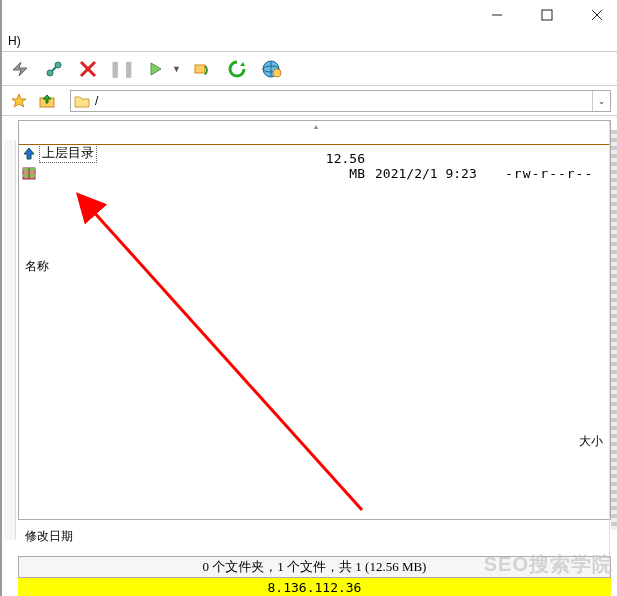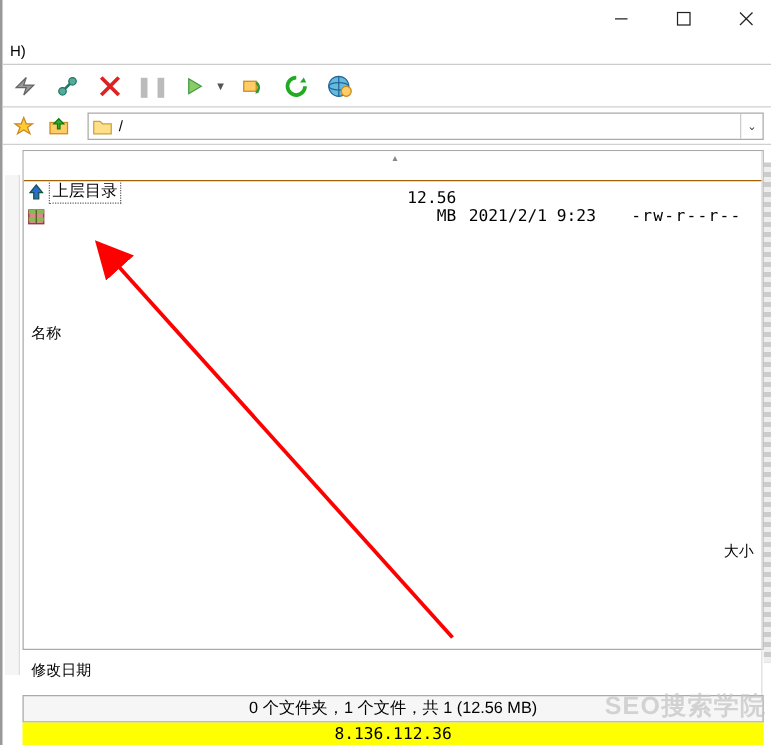--- a/index.html
+++ b/index.html
@@ -26,21 +26,21 @@
 .colheader .c-attr { flex: 1; }
 .colheader .sortind { position: absolute; left: 50%; top: 1px; font-size: 8px; color: #888; }
 .filelist { flex: 1; font-family: SimSun, monospace; font-size: 13px; overflow: auto; }
 .row { display: flex; align-items: flex-end; height: 18px; padding-left: 2px; }
 .row.parent .label { border: 1px dotted #666; padding: 0 2px; }
 .row .fico { width: 16px; height: 16px; margin-right: 2px; display: flex; align-items: center; justify-content: center; }
 .row .c-name { flex: 0 0 288px; display: flex; align-items: center; }
 .row .c-size { flex: 0 0 60px; text-align: right; padding-right: 4px; }
 .row .c-date { flex: 0 0 130px; padding-left: 6px; }
 .row .c-attr { flex: 1; padding-left: 6px; font-family: monospace; letter-spacing: 1px; }
-.statusbar { position: absolute; bottom: 18px; left: 16px; right: 6px; height: 22px; border: 1px solid #aaa; background: #f6f6f6; display: flex; justify-content: center; font-size: 13px; font-family: Liberation Sans, sans-serif; }
+.statusbar { position: absolute; bottom: 18px; left: 16px; right: 6px; height: 22px; border: 1px solid #aaa; background: #f6f6f6; display: flex; align-items: center; justify-content: center; font-size: 13px; font-family: Liberation Serif, serif; }
 .ipbar { position: absolute; bottom: 0; left: 16px; right: 6px; height: 18px; background: #ffff00; display: flex; align-items: center; justify-content: center; font-size: 13px; font-family: SimSun, monospace; color: #000000; }
 .watermark { position: absolute; right: 4px; bottom: 18px; font-size: 20px; font-weight: bold; color: #c4c4c4; letter-spacing: 1px; pointer-events: none; opacity: .7; }
 .arrow-annot { position: absolute; left: 60px; top: 190px; pointer-events: none; }
 .rightedge { position: absolute; right: 0; top: 130px; width: 6px; height: 400px; background: repeating-linear-gradient(#ccc, #ccc 4px, #eee 4px, #eee 8px); }
 .leftgutter { position: absolute; left: 2px; top: 140px; width: 12px; height: 400px; background: #f5f5f5; border-right: 1px solid #ddd; }
 </style>
 </head>
 <body>
 
 <div class="titlebar">

